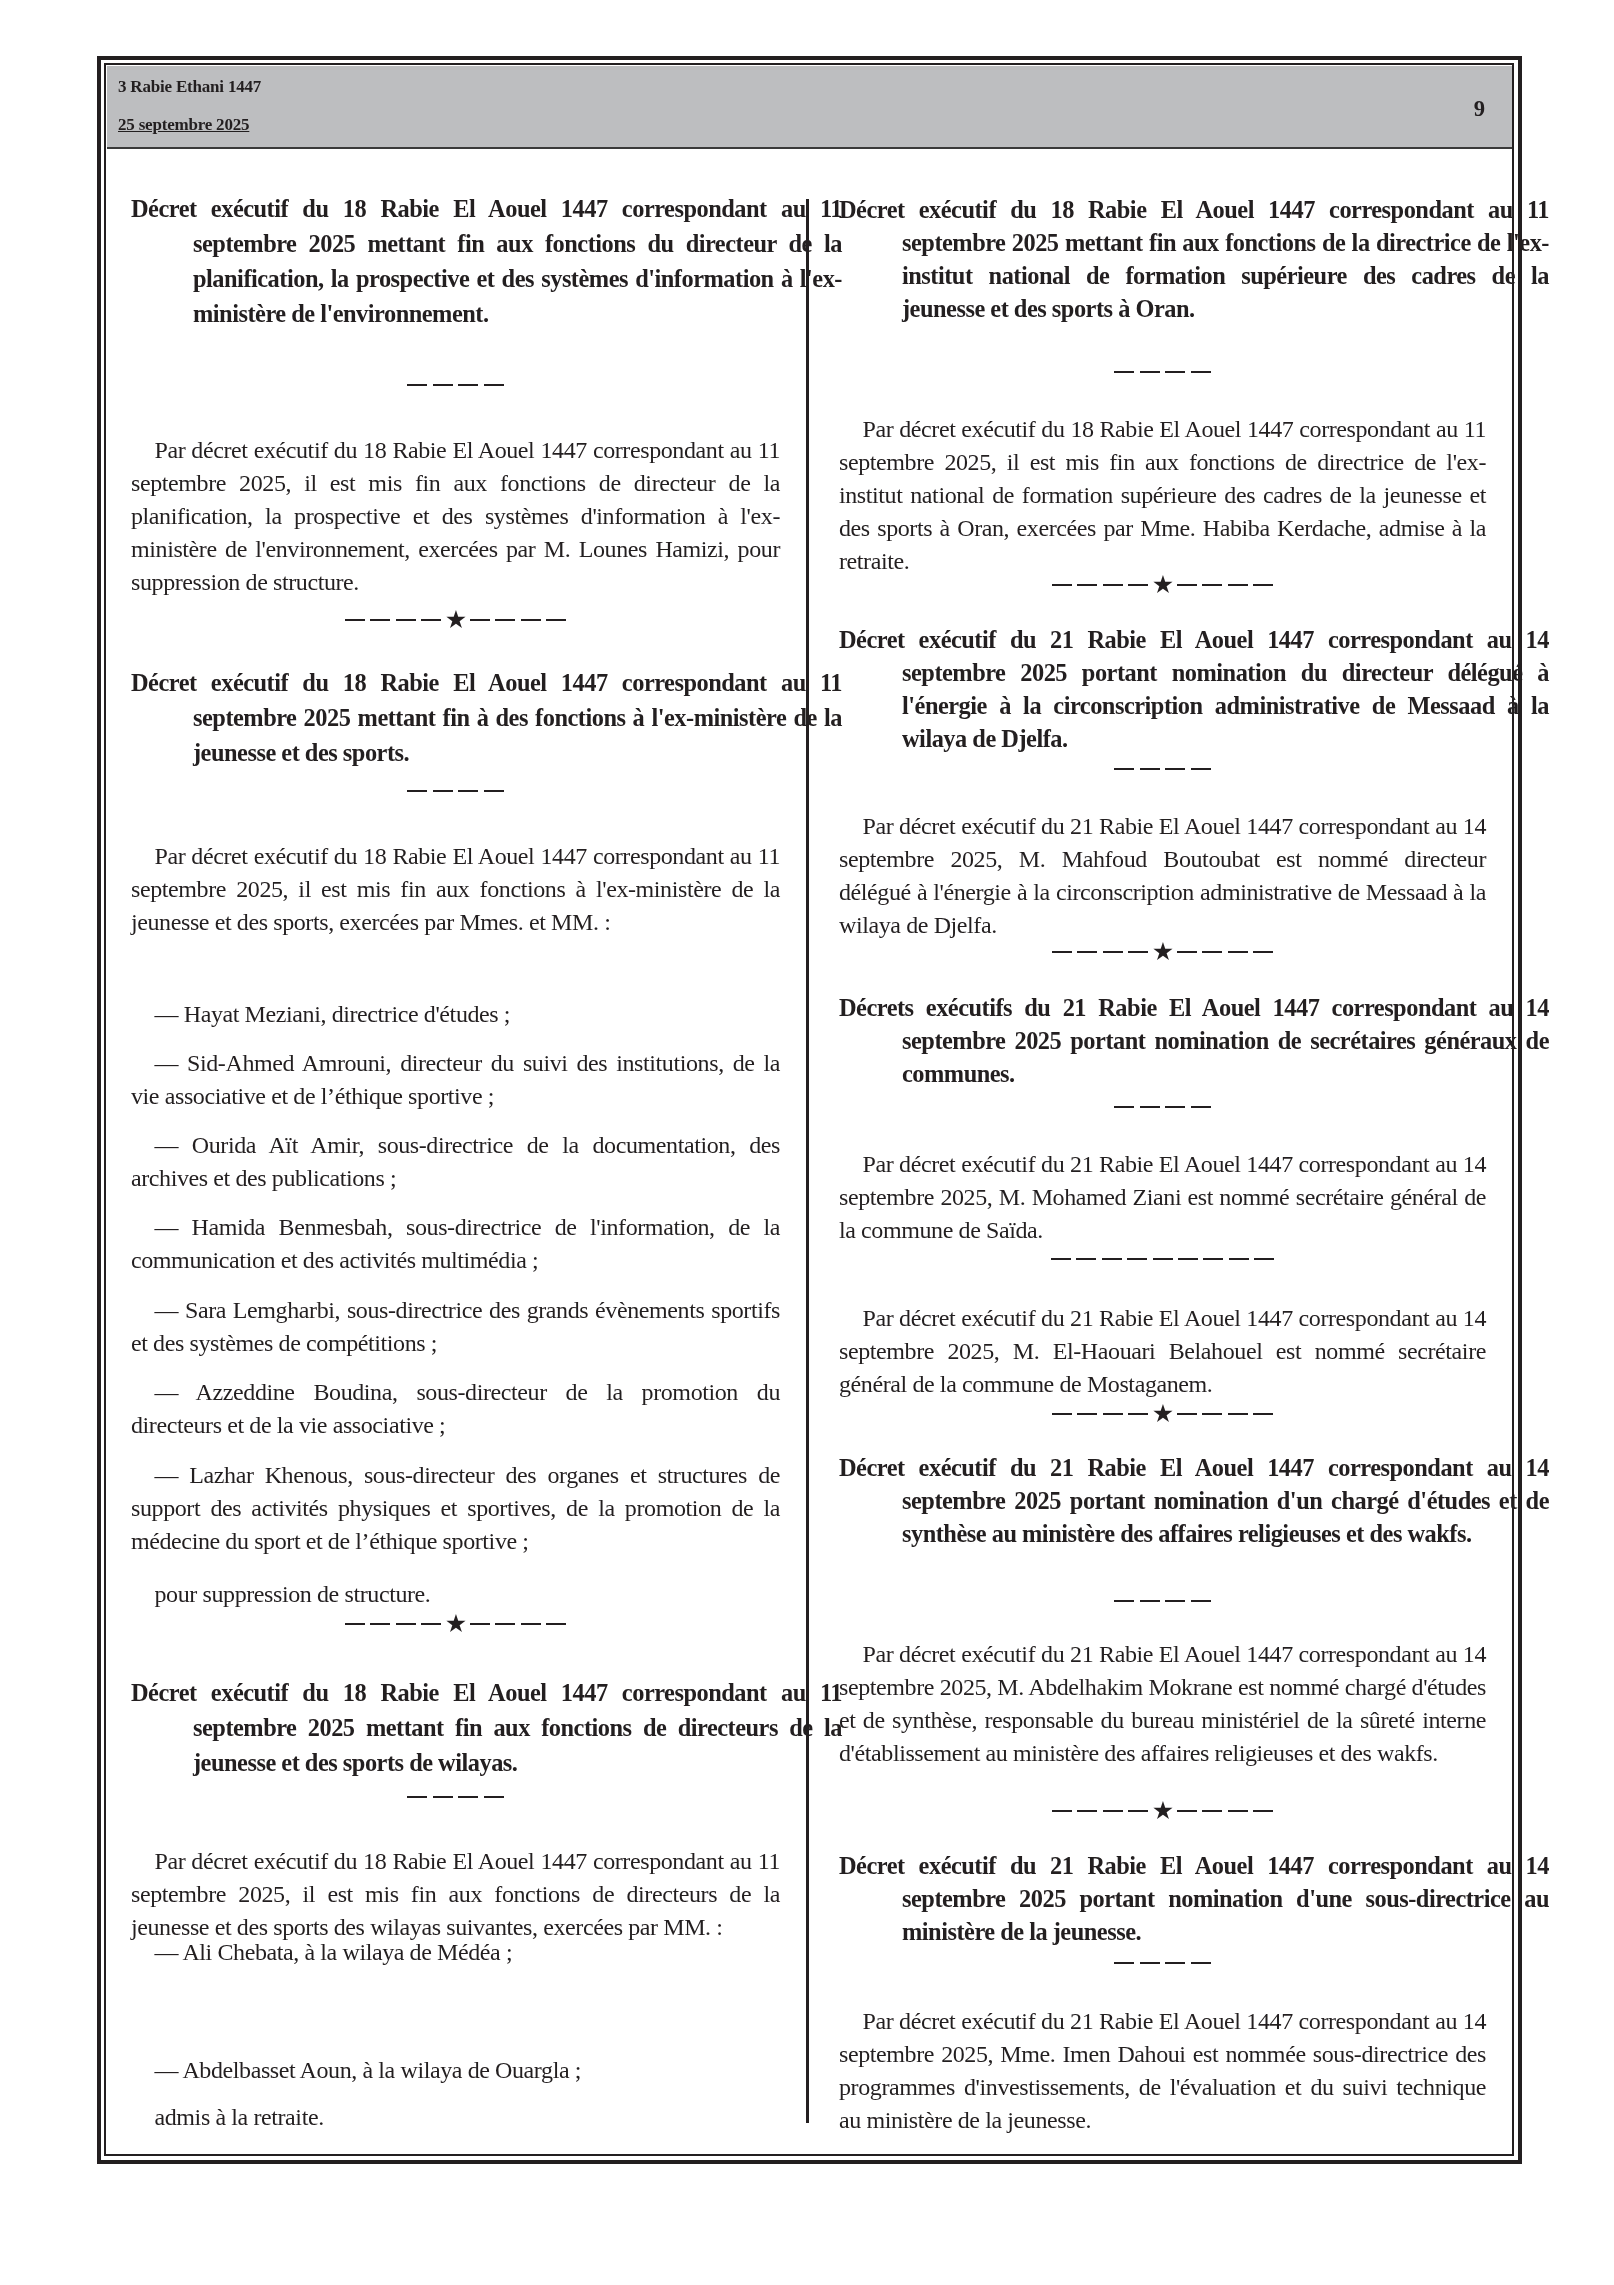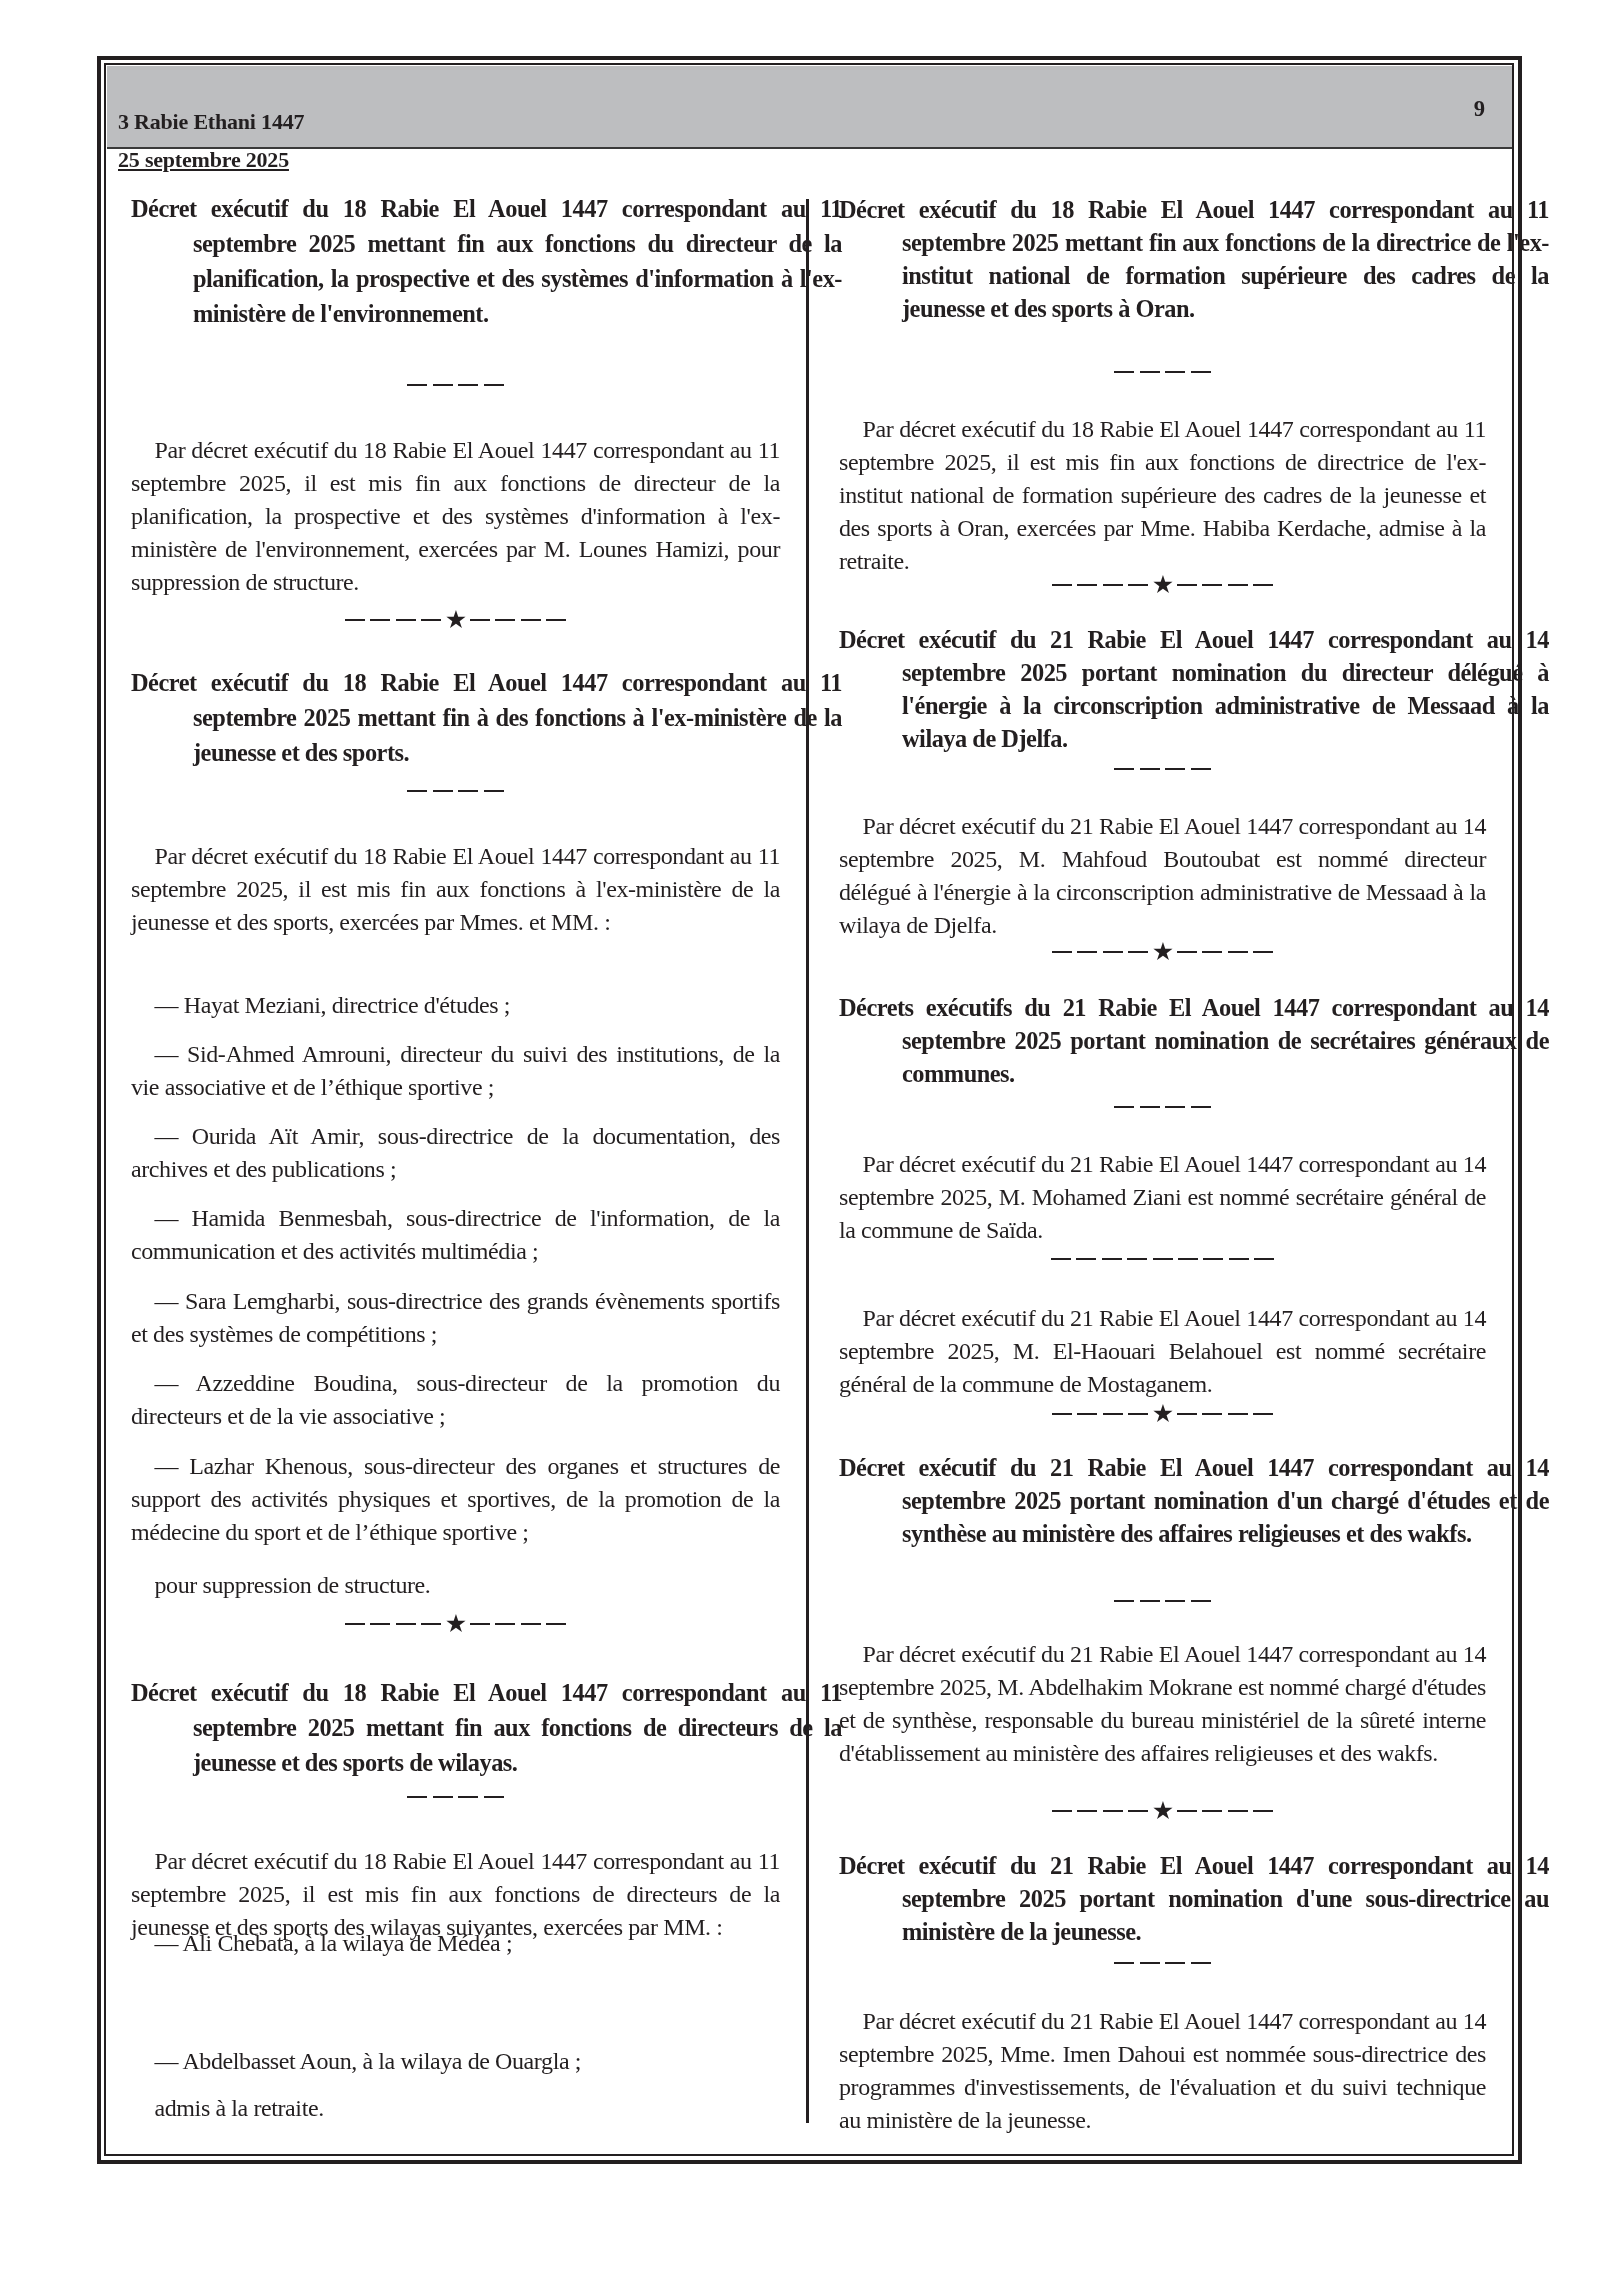--- a/index.html
+++ b/index.html
@@ -4,40 +4,40 @@
 <style>
   html, body { margin:0; padding:0; background:#ffffff; }
   body { width:1615px; height:2285px; position:relative; overflow:hidden;
          font-family:"Liberation Serif", "DejaVu Serif", serif; color:#231f20; }
   .frame-outer { position:absolute; left:97px; top:56px; width:1425px; height:2108px;
                  border:4.5px solid #231f20; box-sizing:border-box; }
   .frame-inner { position:absolute; left:104px; top:63px; width:1410px; height:2093px;
                  border:2.7px solid #231f20; box-sizing:border-box; }
   .header { position:absolute; left:107px; top:66px; width:1405px; height:83px;
             background:#bdbec0; border-bottom:2.7px solid #3a3a3a; box-sizing:border-box; }
-  .hdr-date { position:absolute; left:11px; font-weight:bold; font-size:22px; letter-spacing:-0.2px; white-space:nowrap;margin-top:32px; }
+  .hdr-date { position:absolute; left:11px; font-weight:bold; font-size:17px; letter-spacing:-0.2px; white-space:nowrap; }
   .hdr-date.l1 { top:11px; }
   .hdr-date.l2 { top:49px;text-decoration:underline; }
   .hdr-title { position:absolute; left:0; width:100%; top:30px; text-align:center;
                font-weight:bold; font-size:22.6px; letter-spacing:0.1px; white-space:nowrap; }
   .hdr-page { position:absolute; right:27px; top:30px; font-weight:bold; font-size:22.6px; }
 
   .divider { position:absolute; left:806px; top:199px; width:2.7px; height:1924px; background:#231f20; }
 
   .blk { position:absolute; }
   .col-l { left:131px; width:649px; }
   .col-r { left:839px; width:647px; }
 
   .heading { font-weight:bold; font-size:24.4px; letter-spacing:-0.5px; text-align:justify;
              padding-left:62px; text-indent:-62px; }
   .heading.l { line-height:35px; }
   .heading.r { line-height:33px; padding-left:63px; text-indent:-63px; }
 
   .para { font-size:24px; line-height:33px; text-align:justify; text-indent:23.5px; letter-spacing:-0.4px; }
-  .item { font-size:24px; line-height:33px; text-align:justify; text-indent:23.5px; letter-spacing:-0.4px; }
+  .item { font-size:24px; line-height:33px; text-align:justify; text-indent:23.5px; letter-spacing:-0.4px;margin-top:9px; }
   .sep { font-size:22px; line-height:33px; text-align:center; white-space:nowrap; letter-spacing:-0.9px; }
   .sep .dash { display:inline-block; width:20px; height:1.8px; background:#231f20; vertical-align:middle; margin:0 2.7px; }
   .sep .star { display:inline-block; font-size:25px; vertical-align:middle; margin:0 0.9px; line-height:1; }
 </style>
 </head>
 <body>
 
 <div class="frame-outer"></div>
 <div class="frame-inner"></div>
 

